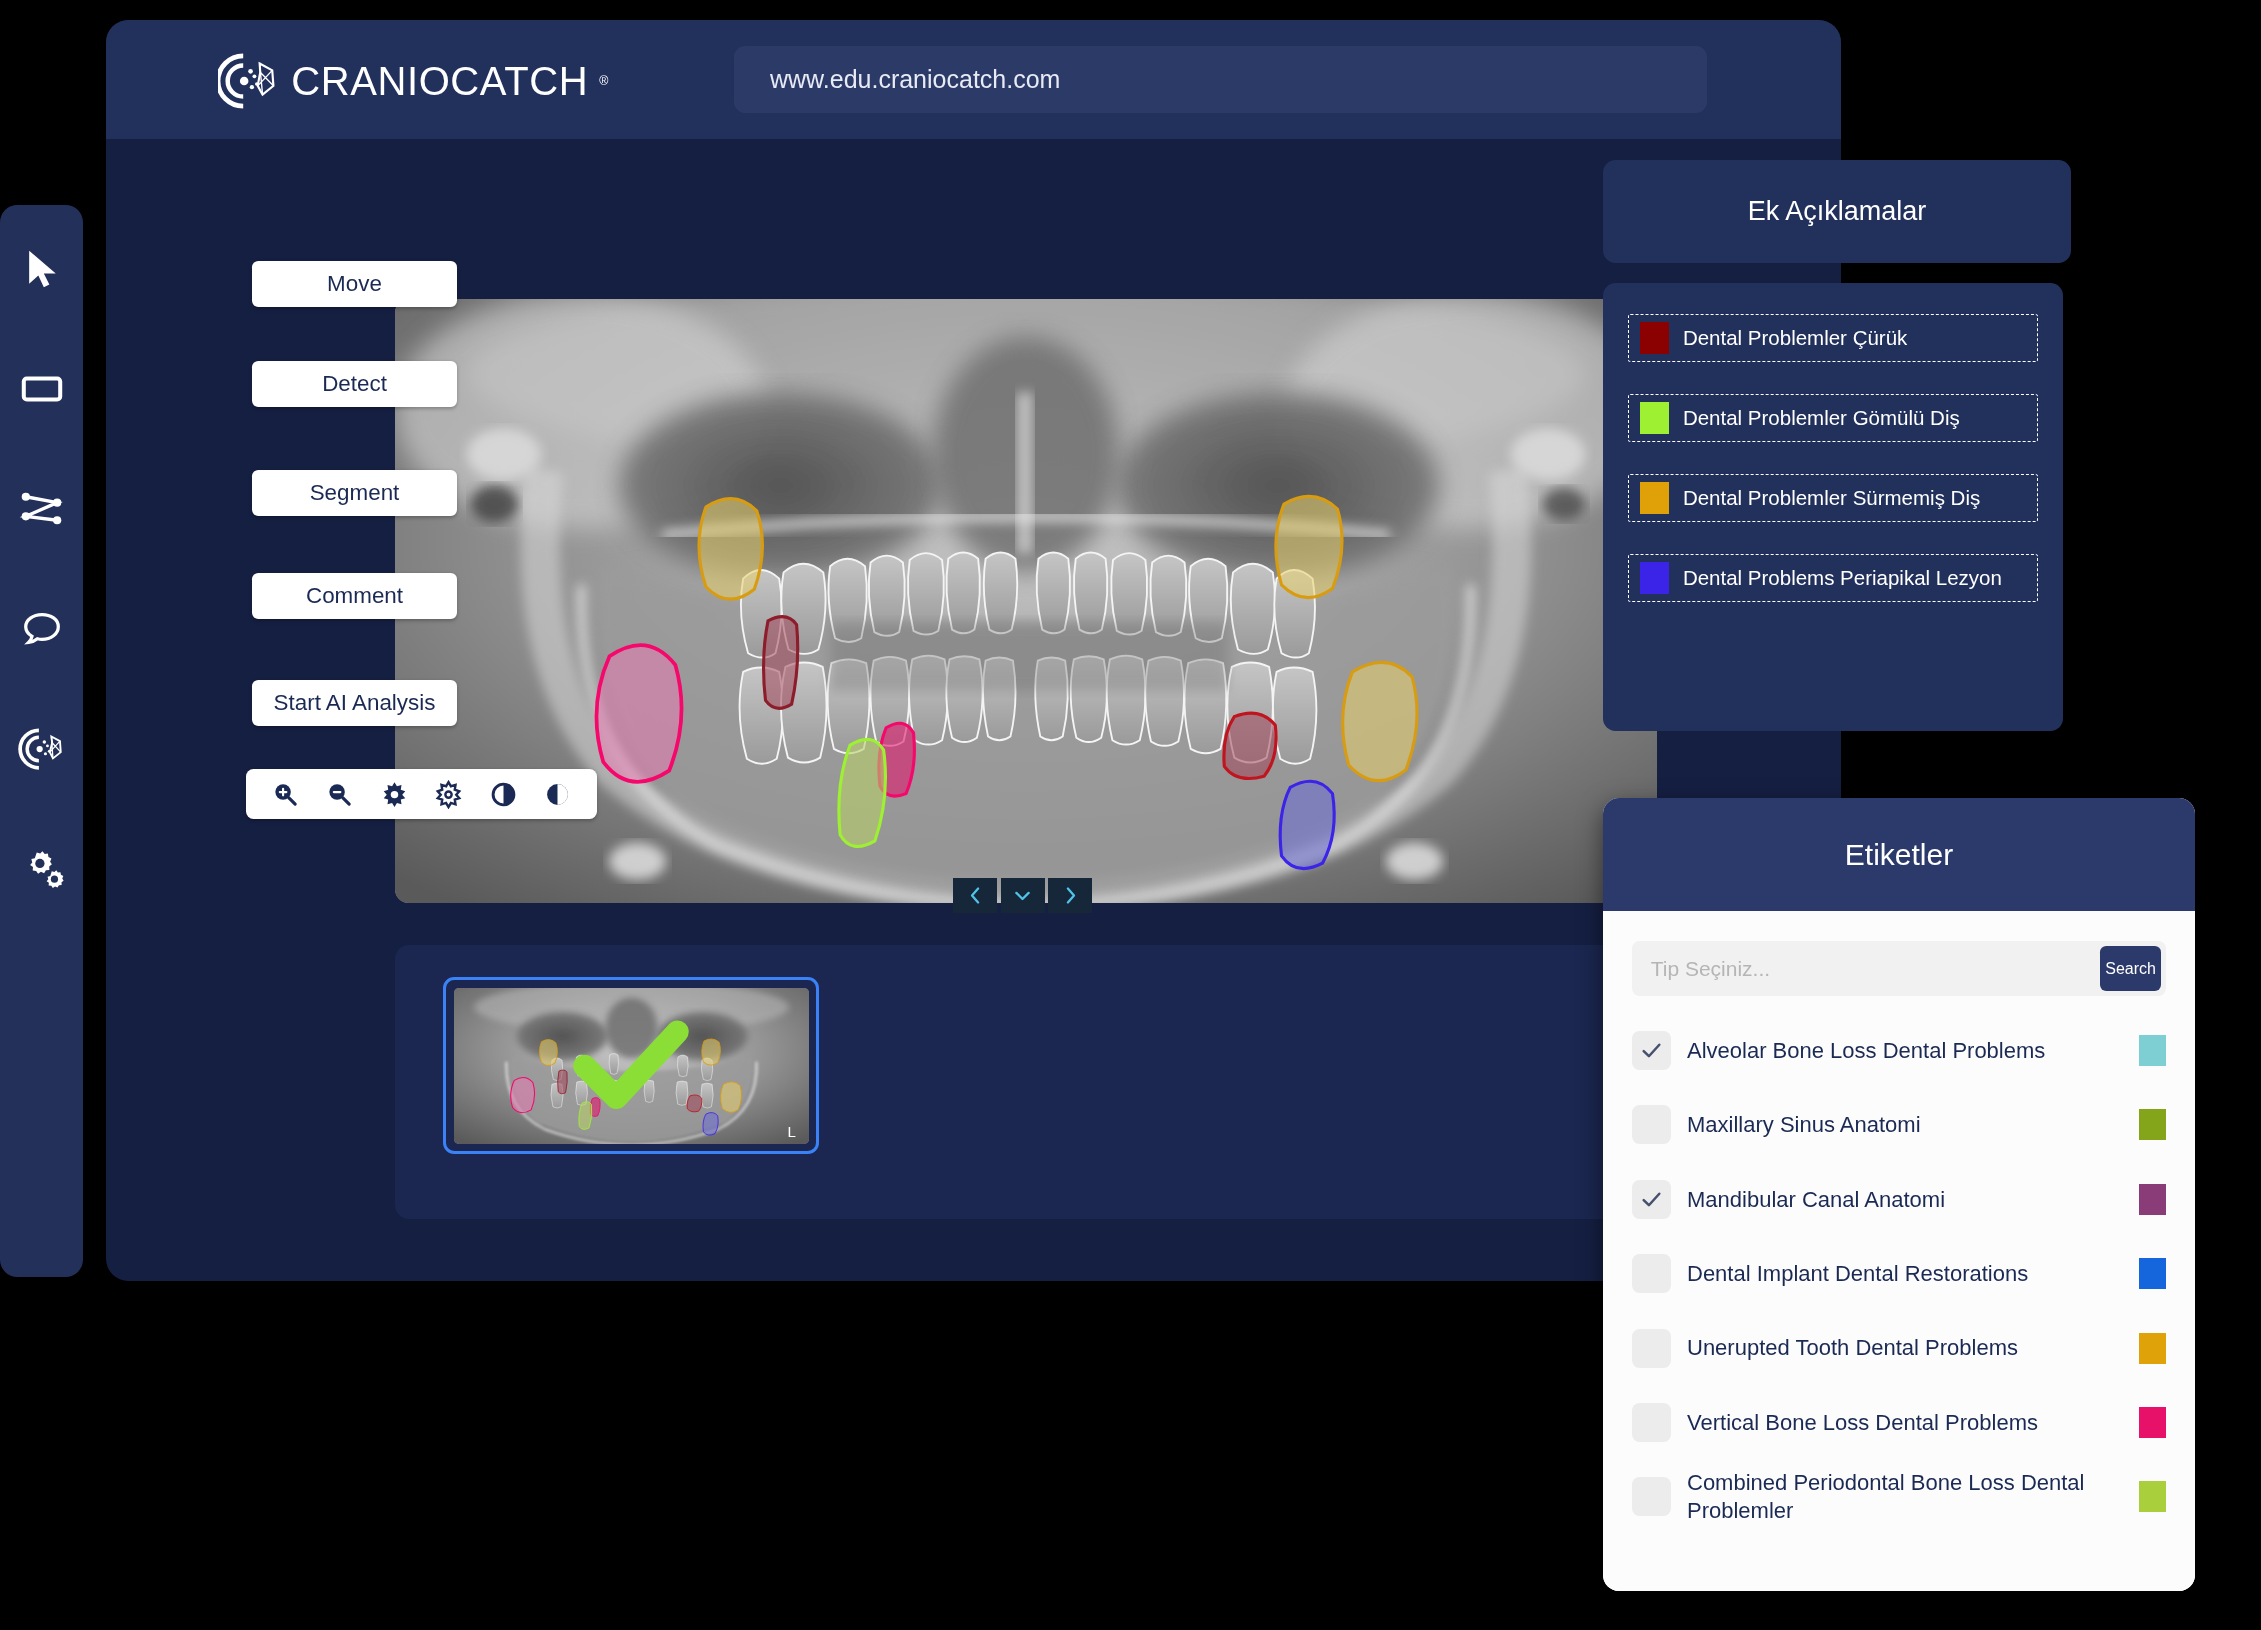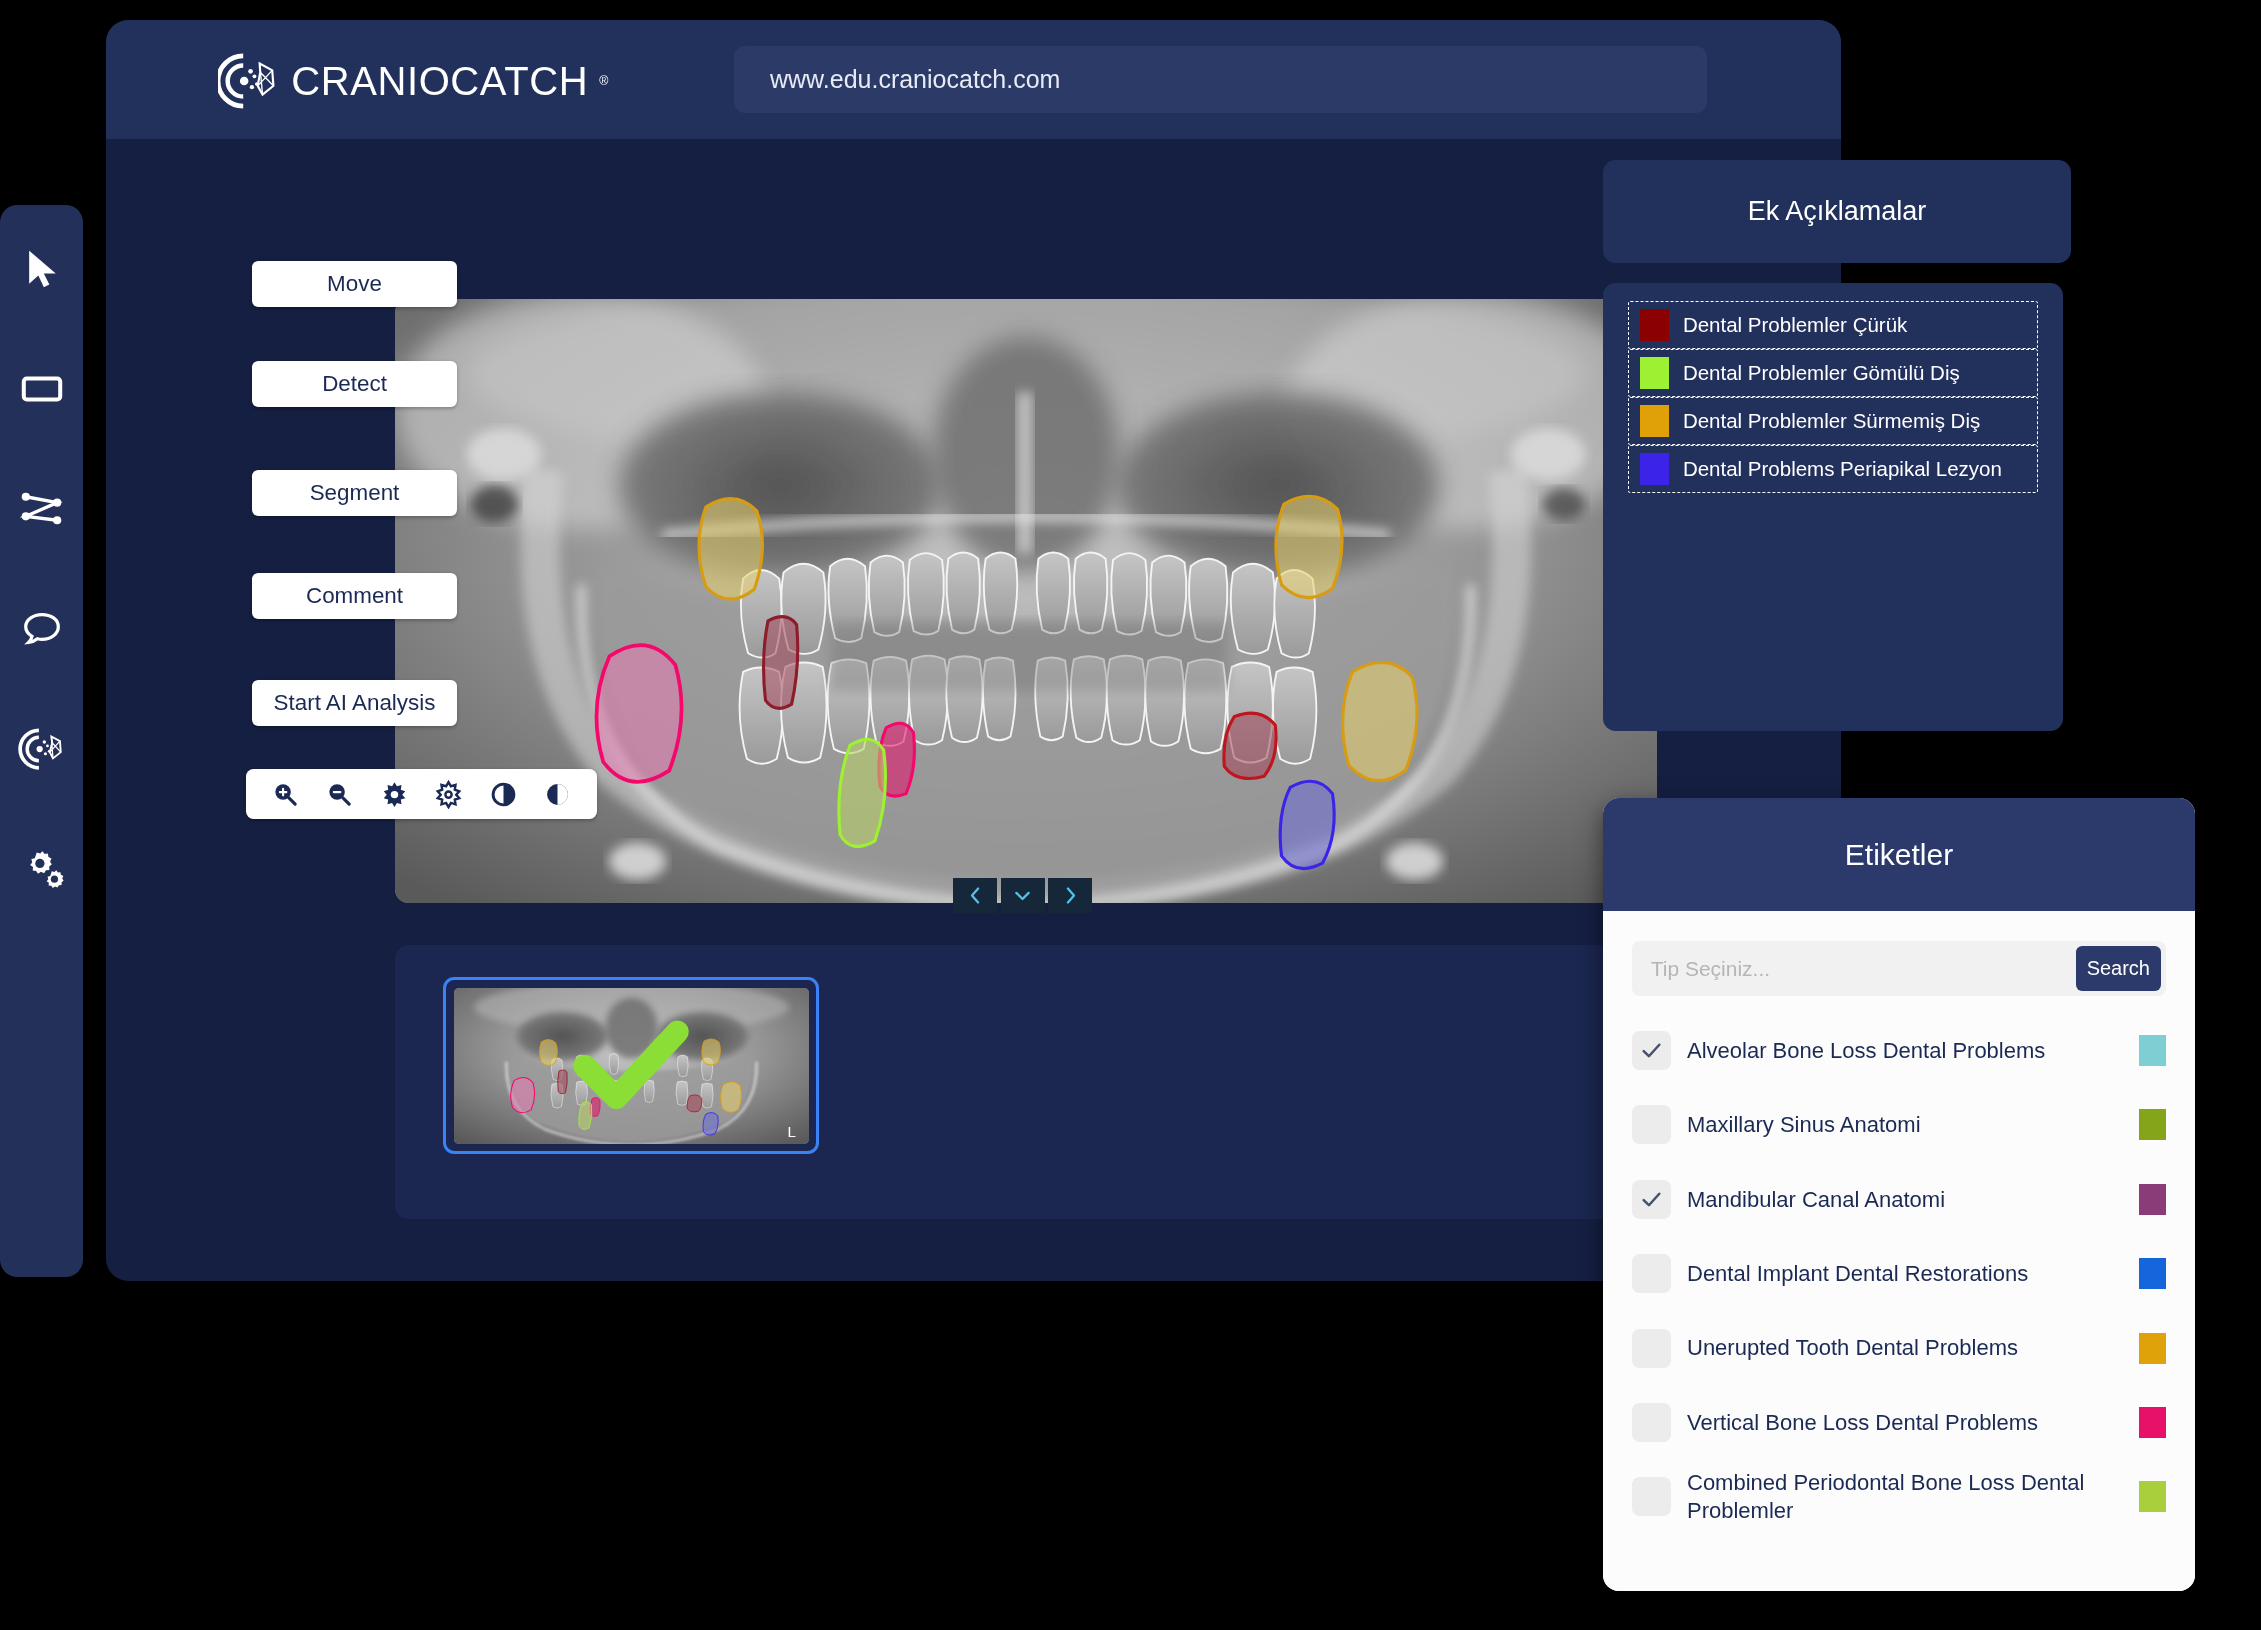--- a/index.html
+++ b/index.html
@@ -119,21 +119,21 @@
     width: 468px; height: 103px;
     background: #22305c; border-radius: 12.4px;
     display:flex; align-items:center; justify-content:center;
   }
   .ek-header span { color:#ffffff; font-size: 27px; }
 
   .legend-card {
     position: absolute; left: 1603px; top: 283px;
     width: 460px; height: 448px;
     background: #22305c; border-radius: 12.4px;
-    padding: 18px 25px; display:flex; flex-direction:column; gap: 0;
+    padding: 31px 25px; display:flex; flex-direction:column; gap: 32px;
   }
   .legend-row {
     height: 48px; border: 1.9px dashed #ffffff; border-radius: 2.5px;
     display:flex; align-items:center; padding-left: 11.2px; gap: 13.7px;
     cursor: pointer;
   }
   .sw { width: 29px; height: 32px; flex: none; }
   .legend-row span { color:#ffffff; font-size: 20.5px; white-space: nowrap; }
 
   
@@ -155,22 +155,22 @@
     display:flex; align-items:center; justify-content:space-between;
     padding: 0 5px 0 18.7px; margin-bottom: 26px;
   }
   .searchrow input {
     border:none; background:transparent; outline:none;
     font-size: 21px; color:#2c3350; flex:1;
     font-family:"Liberation Sans", sans-serif;
   }
   .searchrow input::placeholder { color:#b5b5b5; }
   .searchbtn {
-    background:#2c3a6b; color:#fff; font-size:20px;
-    border:none; border-radius: 6.2px; height: 45px; padding: 0 11px;
+    background:#2c3a6b; color:#fff; font-size:16px;
+    border:none; border-radius: 6.2px; height: 45px; padding: 0 5px;
     cursor:pointer; font-family:"Liberation Sans", sans-serif;
   }
   .tagrow {
     display:flex; align-items:center; gap: 16px;
     min-height: 57px; margin-bottom: 17.4px; cursor:pointer;
   }
   .cbx {
     width: 39px; height: 39px; flex:none; border-radius: 7.5px;
     background:#ececec; display:flex; align-items:center; justify-content:center;
   }

